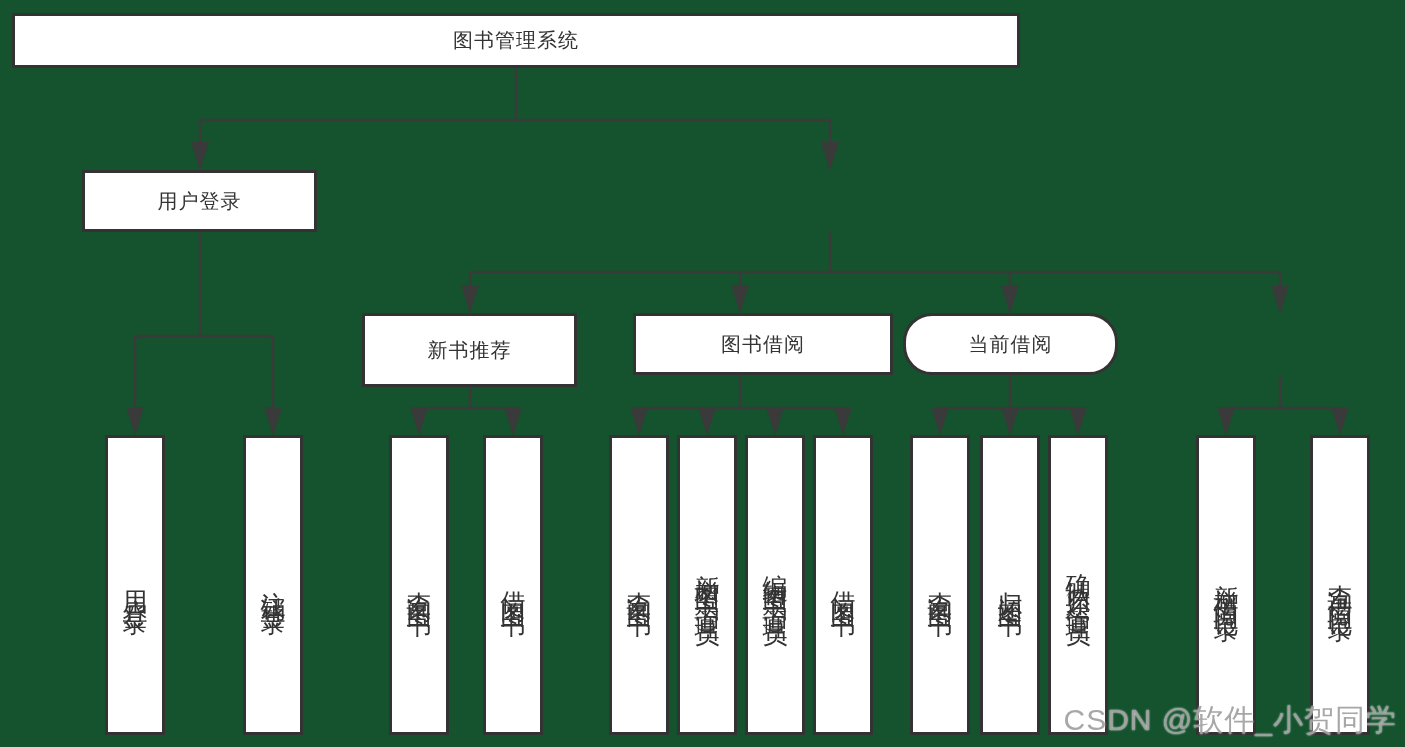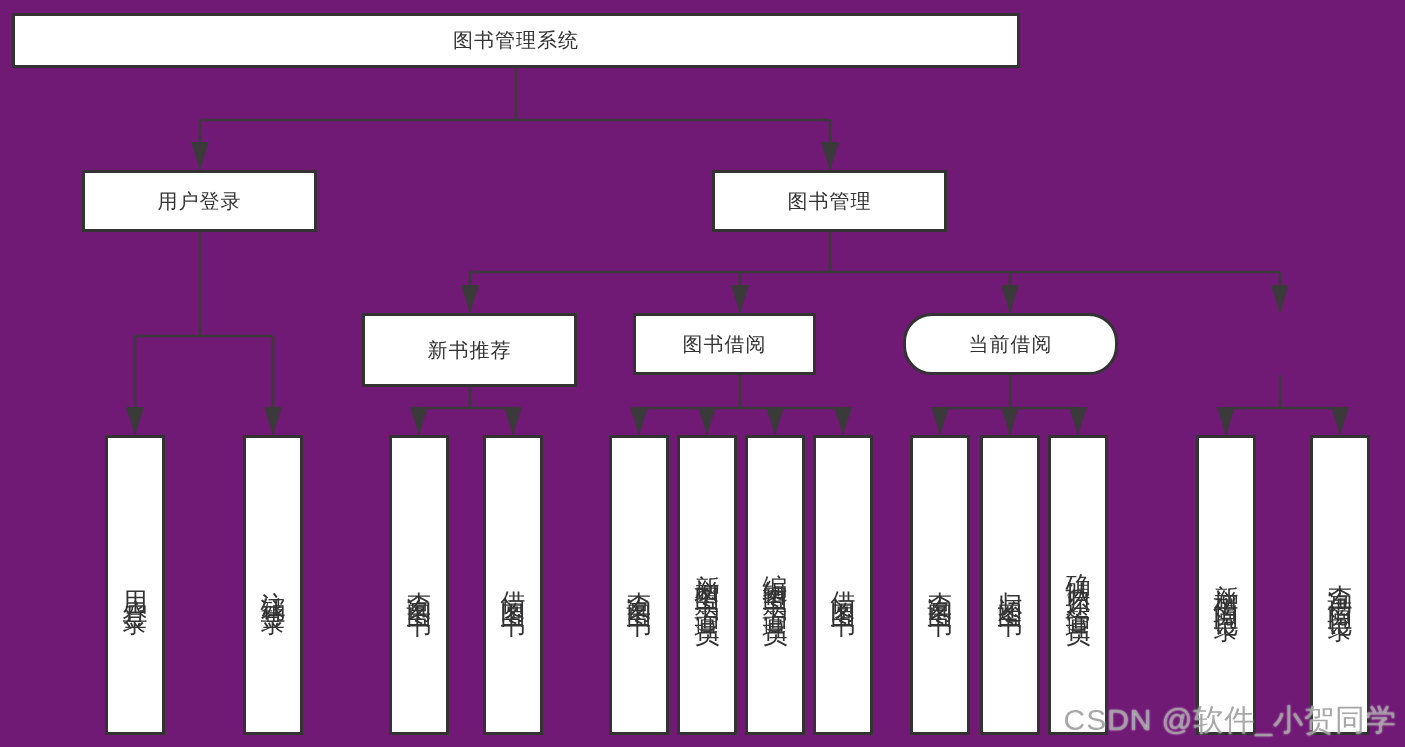--- a/index.html
+++ b/index.html
@@ -4,21 +4,21 @@
 <style>
   html, body {
     margin: 0;
     padding: 0;
     background: #ffffff;
   }
   .stage {
     position: relative;
     width: 1405px;
     height: 747px;
-    background: #701a75;
+    background: #14532d;
     font-family: "Liberation Sans", "DejaVu Sans", sans-serif;
     overflow: hidden;
   }
   .connectors {
     position: absolute;
     left: 0;
     top: 0;
     width: 1405px;
     height: 747px;
   }
@@ -99,28 +99,25 @@
     </g>
   </svg>
 
   <div class="box hbox" style="left:12px; top:13px; width:1008px; height:55px;">
     <span>图书管理系统</span>
   </div>
 
   <div class="box hbox" style="left:82px; top:170px; width:235px; height:62px;">
     <span>用户登录</span>
   </div>
-  <div class="box hbox" style="left:712px; top:170px; width:235px; height:62px;">
-    <span>图书管理</span>
-  </div>
 
   <div class="box hbox" style="left:362px; top:313px; width:215px; height:74px;">
     <span>新书推荐</span>
   </div>
-  <div class="box hbox" style="left:633px; top:313px; width:183px; height:62px;text-align:center;">
+  <div class="box hbox" style="left:633px; top:313px; width:260px; height:62px;text-align:center;">
     <span>图书借阅</span>
   </div>
   <div class="box hbox" style="left:903px; top:313px; width:215px; height:62px;border-radius:29px;">
     <span>当前借阅</span>
   </div>
 
   <div class="box vbox" style="left:105px; top:435px; width:60px; height:300px;">
     <span>用户登录</span>
   </div>
   <div class="box vbox" style="left:243px; top:435px; width:60px; height:300px;">

